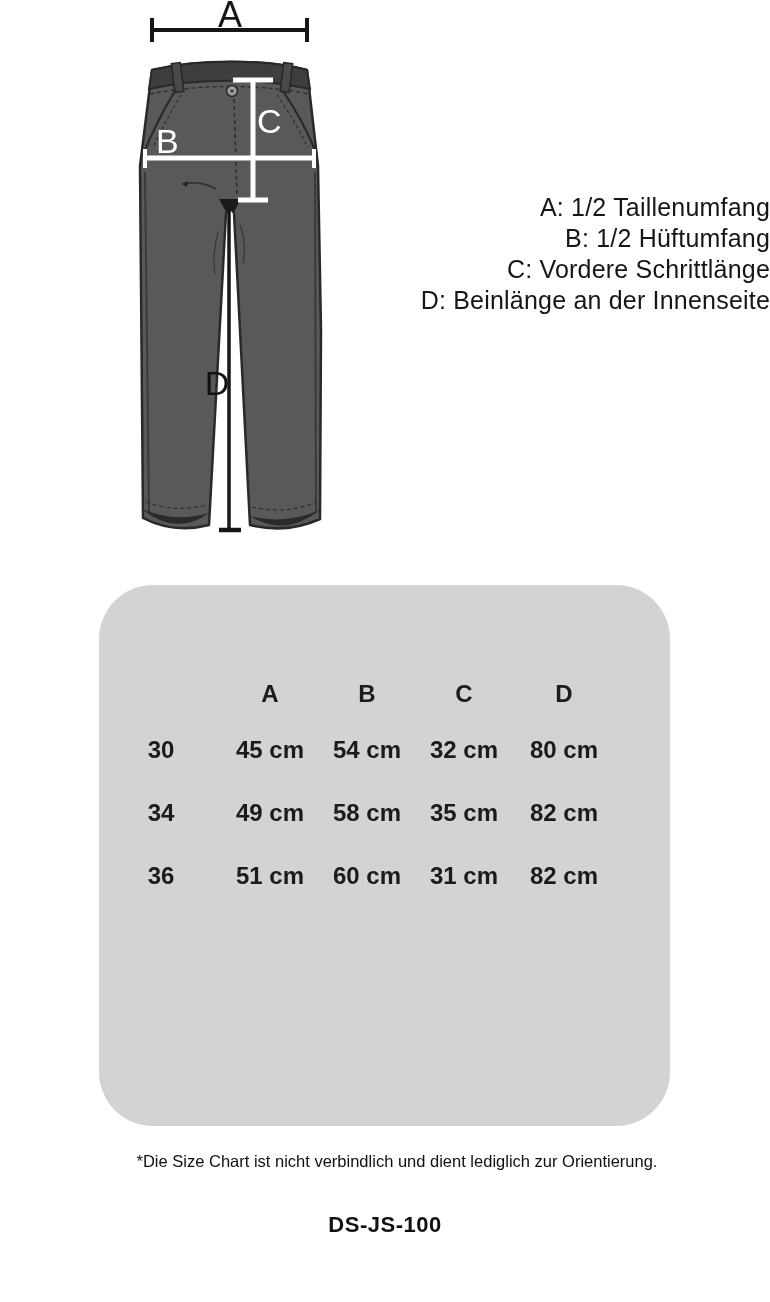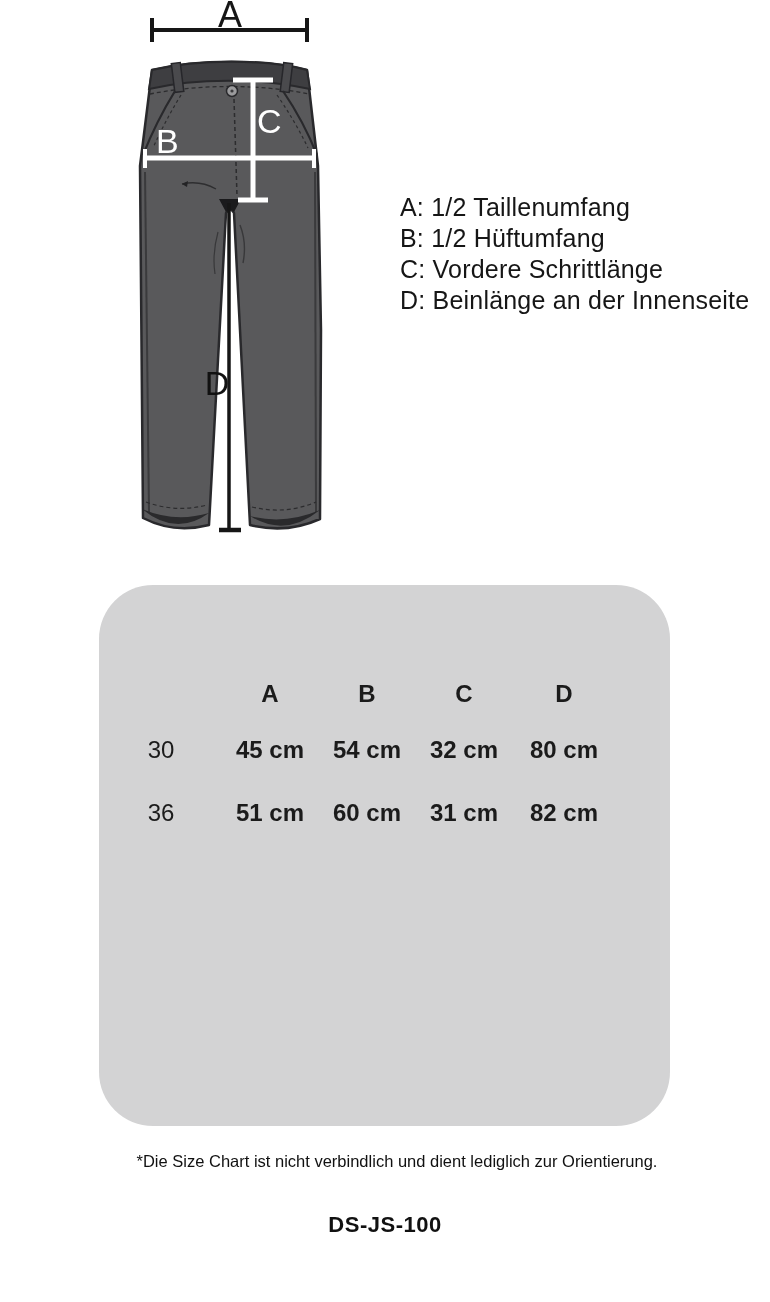--- a/index.html
+++ b/index.html
@@ -6,36 +6,36 @@
   body{
     width:770px;height:1302px;position:relative;background:#ffffff;
     font-family:"Liberation Sans","DejaVu Sans",sans-serif;color:#1c1c1c;
     overflow:hidden;
   }
   .pants-svg{position:absolute;left:120px;top:0;width:260px;height:560px;}
   .legend{
     position:absolute;left:400px;top:192px;width:370px;
     font-size:25px;line-height:31px;color:#161616;letter-spacing:0.2px;
   }
-  .legend div{white-space:nowrap;}
+  .legend div{white-space:nowrap;text-align:right;}
   .size-panel{
     position:absolute;left:99px;top:585px;width:571px;height:541px;
     border-radius:54px;
   }
   .size-table{
     border-collapse:collapse;table-layout:fixed;width:514px;
     margin:85px 0 0 2px;
   }
   .size-table th,.size-table td{
     text-align:center;vertical-align:middle;padding:0;
     font-size:24px;color:#1b1b1b;
   }
   .size-table thead th{height:48px;font-weight:bold;}
   .size-table tbody td{height:63px;font-weight:bold;}
-  .size-table tbody td.size-cell{font-weight:normal;}
+  .size-table tbody td.size-cell{font-weight:bold;}
   .footnote{
     position:absolute;left:12px;top:1152px;width:770px;text-align:center;
     font-size:16.5px;color:#111111;
   }
   .product-code{
     position:absolute;left:0;top:1212px;width:770px;text-align:center;
     font-size:22px;font-weight:bold;color:#111111;letter-spacing:0.5px;
   }
   svg text{font-family:"Liberation Sans","DejaVu Sans",sans-serif;}
 </style>
@@ -136,20 +136,27 @@
     </thead>
     <tbody>
       <tr>
         <td class="size-cell">30</td>
         <td>45 cm</td>
         <td>54 cm</td>
         <td>32 cm</td>
         <td>80 cm</td>
       </tr>
       <tr>
+        <td class="size-cell">34</td>
+        <td>49 cm</td>
+        <td>58 cm</td>
+        <td>35 cm</td>
+        <td>82 cm</td>
+      </tr>
+      <tr>
         <td class="size-cell">36</td>
         <td>51 cm</td>
         <td>60 cm</td>
         <td>31 cm</td>
         <td>82 cm</td>
       </tr>
     </tbody>
   </table>
 </div>
 

